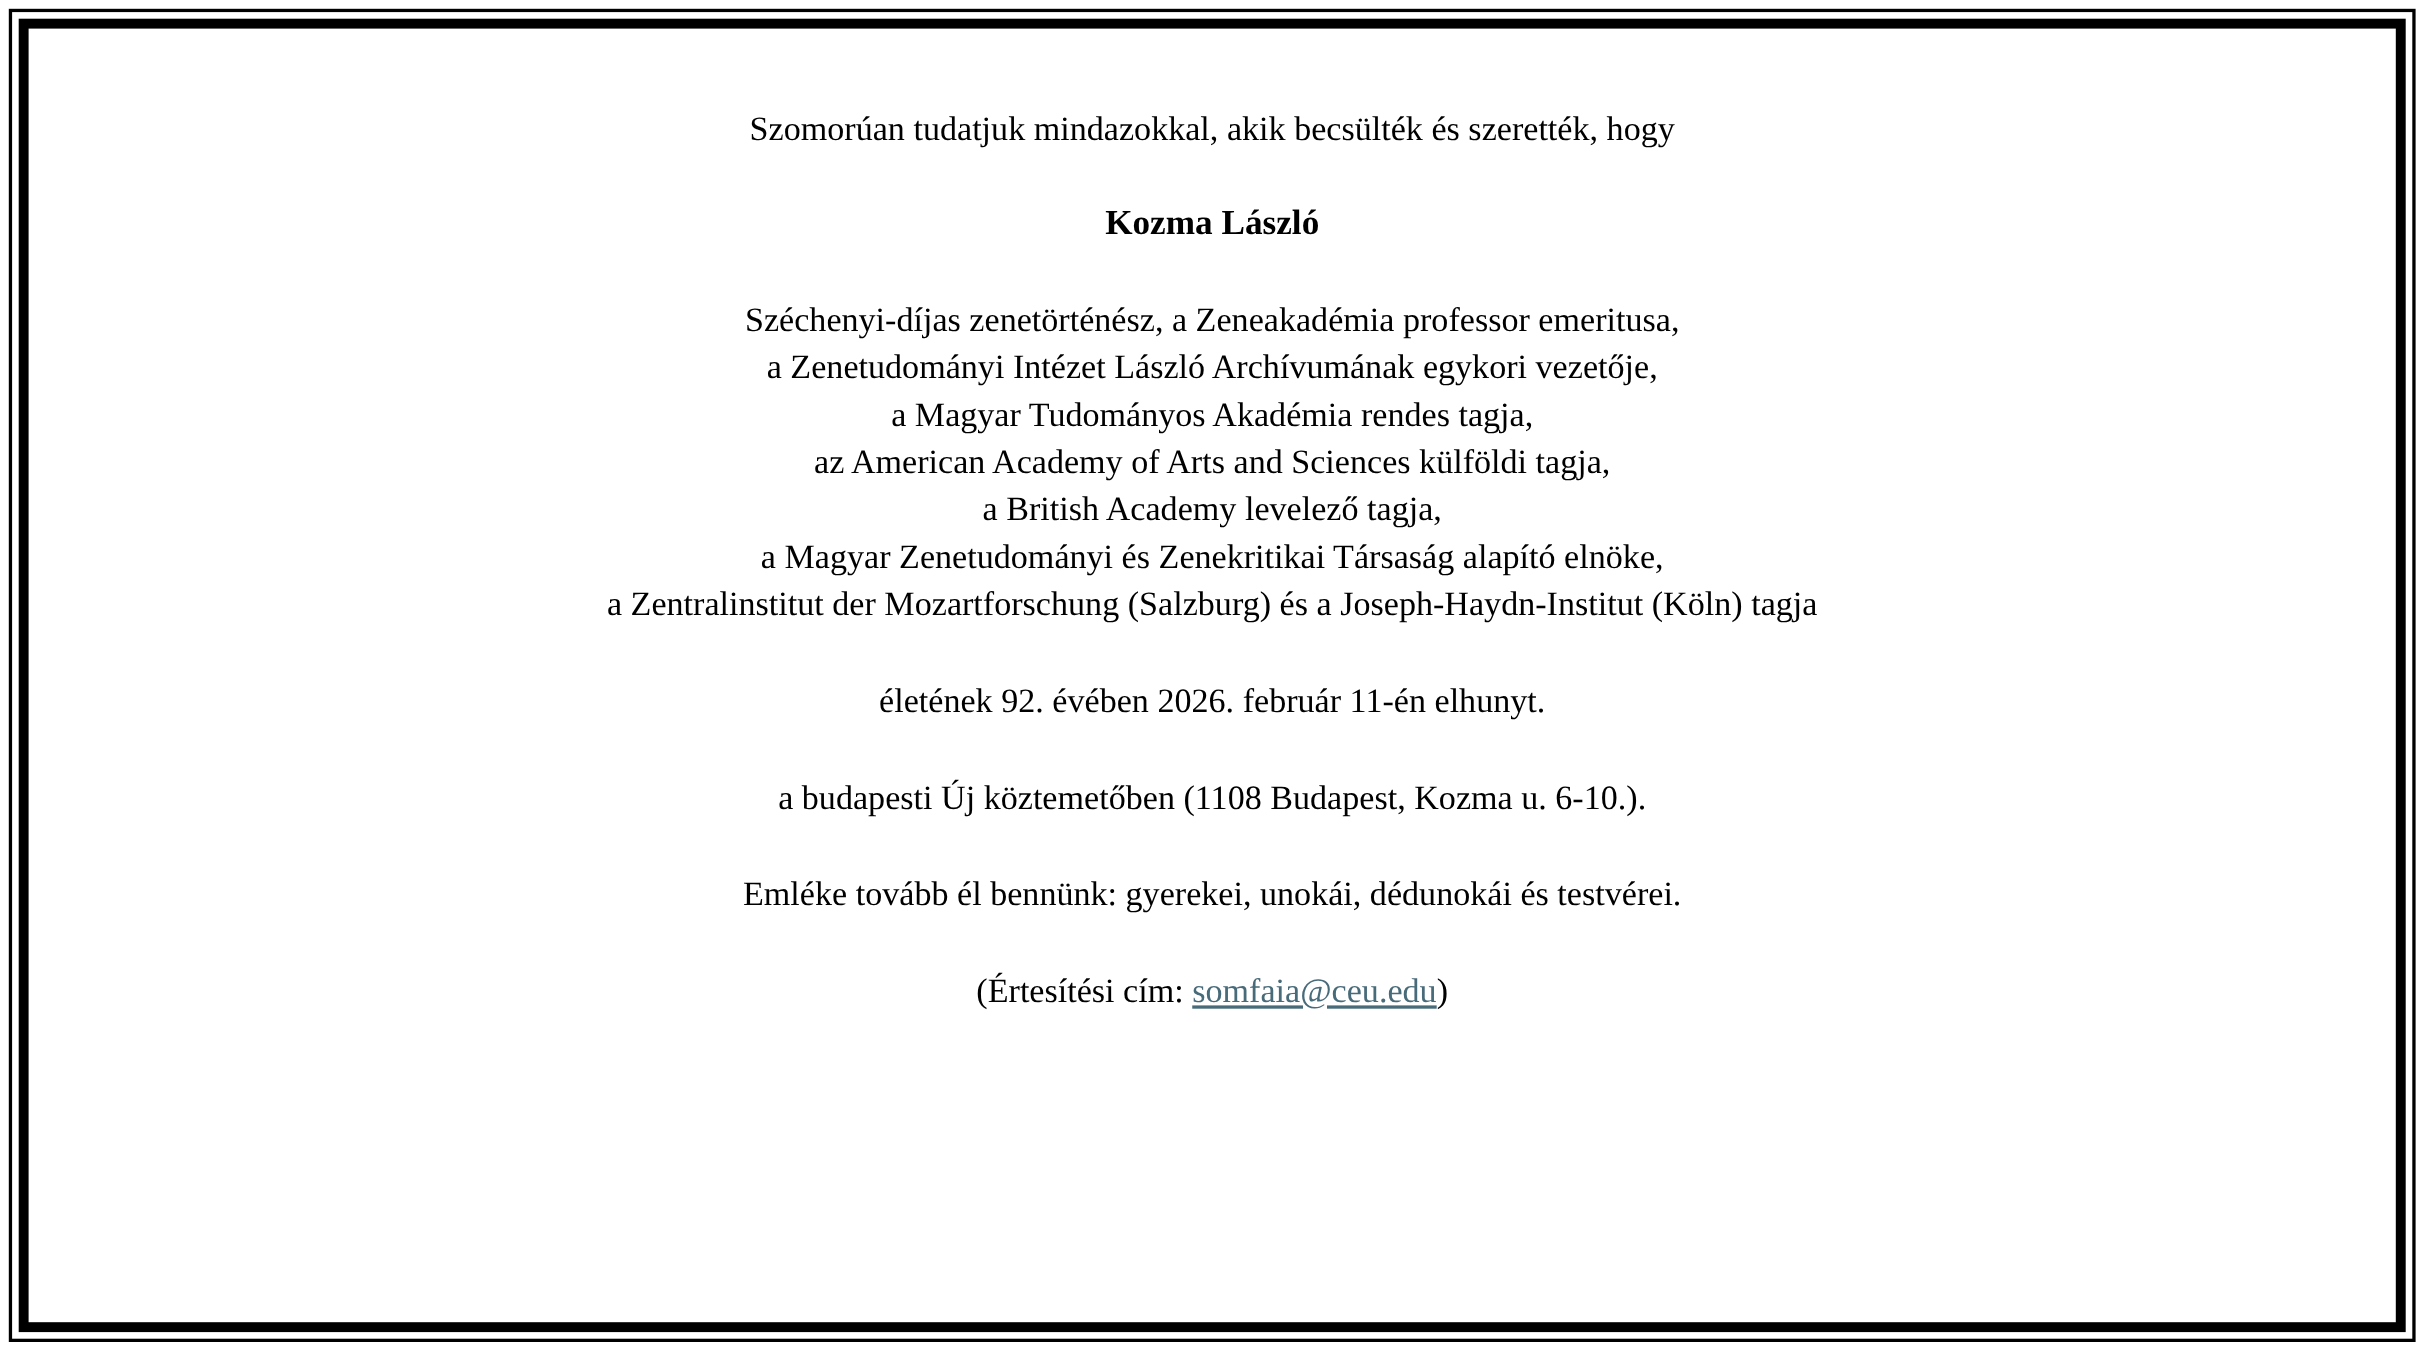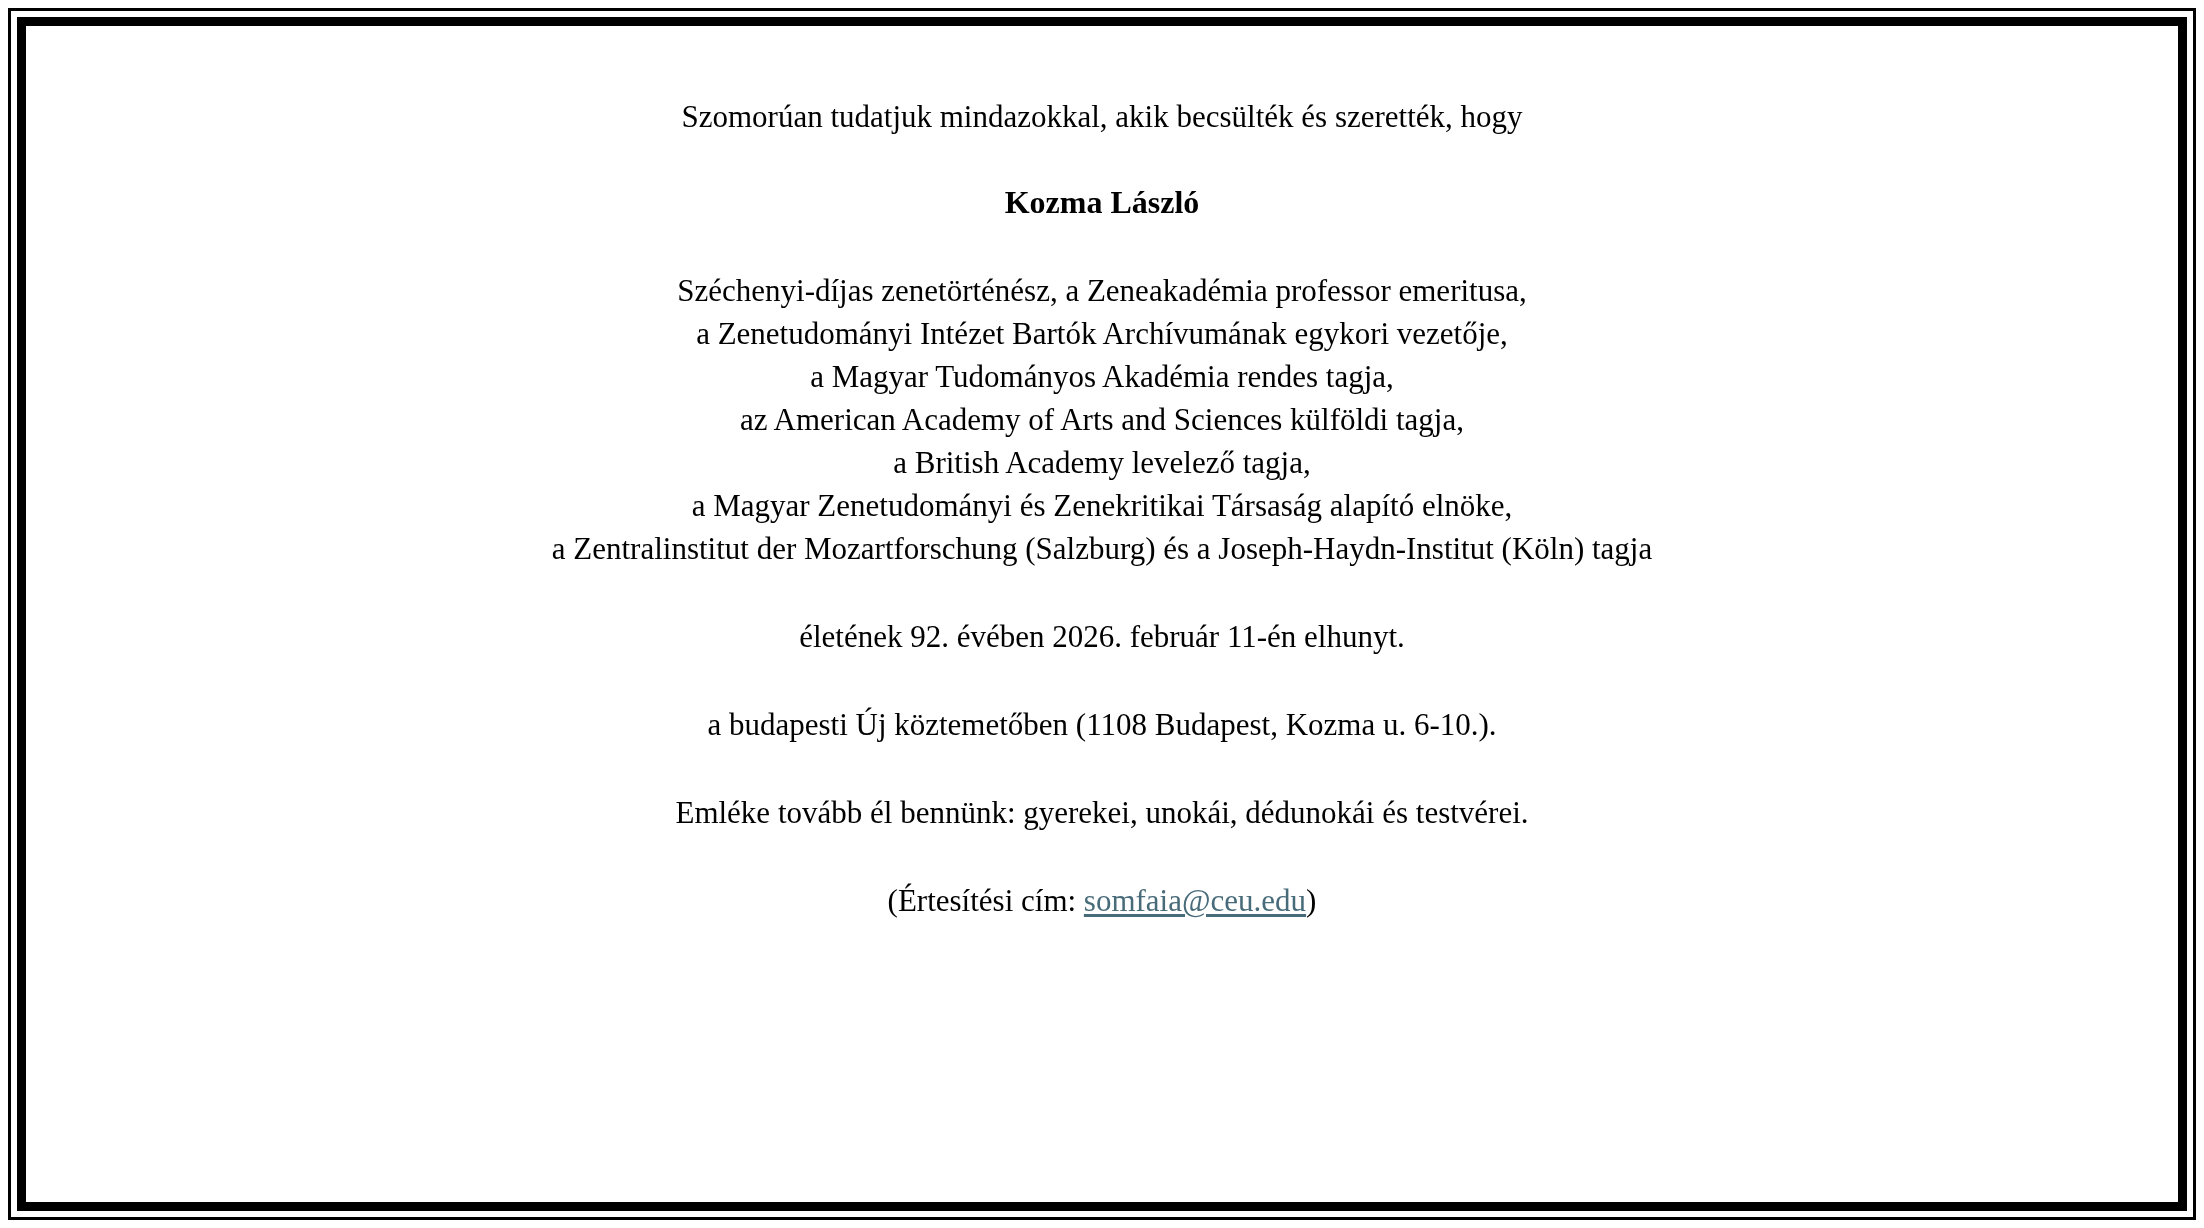--- a/index.html
+++ b/index.html
@@ -113,21 +113,21 @@
       <div class="intro-line">Szomorúan tudatjuk mindazokkal, akik becsülték és szerették, hogy</div>
 
       <div class="gap-md"></div>
 
       <div class="deceased-name">Kozma László</div>
 
       <div class="gap-lg"></div>
 
       <div class="credentials">
         <div class="line">Széchenyi-díjas zenetörténész, a Zeneakadémia professor emeritusa,</div>
-        <div class="line">a Zenetudományi Intézet Bartók Archívumának egykori vezetője,</div>
+        <div class="line">a Zenetudományi Intézet László Archívumának egykori vezetője,</div>
         <div class="line">a Magyar Tudományos Akadémia rendes tagja,</div>
         <div class="line">az American Academy of Arts and Sciences külföldi tagja,</div>
         <div class="line">a British Academy levelező tagja,</div>
         <div class="line">a Magyar Zenetudományi és Zenekritikai Társaság alapító elnöke,</div>
         <div class="line">a Zentralinstitut der Mozartforschung (Salzburg) és a Joseph-Haydn-Institut (Köln) tagja</div>
       </div>
 
       <div class="gap-lg"></div>
 
       <div class="line">életének 92. évében 2026. február 11-én elhunyt.</div>

